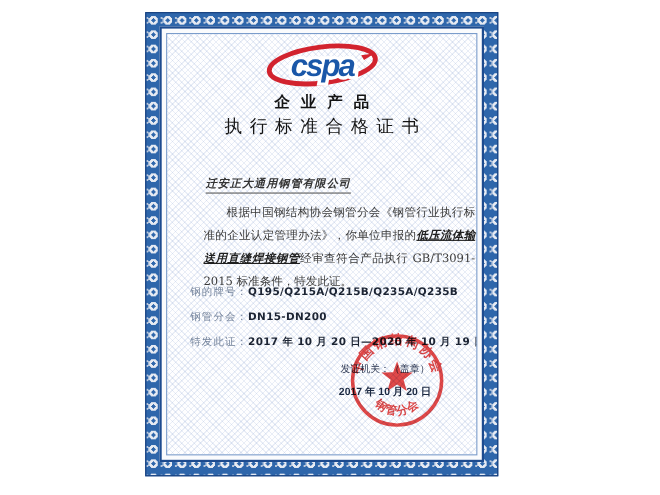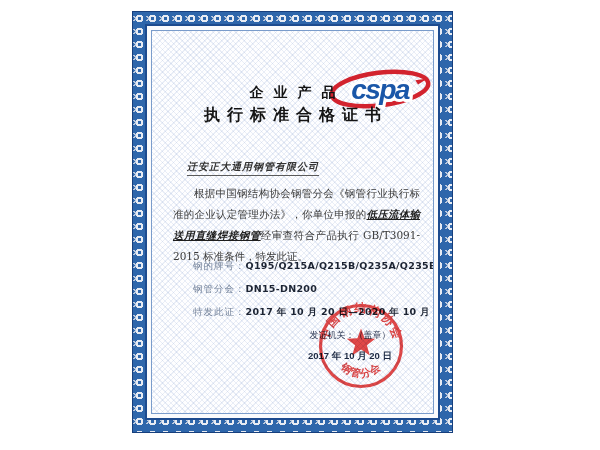--- a/index.html
+++ b/index.html
@@ -23,55 +23,55 @@
   }
   .cert-inner{
     height:100%;box-sizing:border-box;border:1px solid #7a9ccb;position:relative;
     background-color:#fefeff;
     background-image:
       repeating-linear-gradient(45deg, rgba(90,125,190,.13) 0 1px, transparent 1px 4px),
       repeating-linear-gradient(-45deg, rgba(90,125,190,.13) 0 1px, transparent 1px 4px);
     overflow:hidden;
   }
   
-  .logo-wrap{position:absolute;top:5px;left:0;right:0;display:flex;justify-content:flex-end;margin-top:30px;}
+  .logo-wrap{position:absolute;top:5px;left:0;right:0;display:flex;justify-content:center;}
   
   .title-line1{
     position:absolute;top:53px;left:0;width:100%;text-align:center;
     font-family:"DejaVu Serif", serif;font-weight:bold;font-size:14px;
     letter-spacing:10px;text-indent:10px;color:#141414;
   }
   .title-line2{
     position:absolute;top:74px;left:0;width:100%;text-align:center;
-    font-family:"DejaVu Serif", serif;font-weight:bold;font-size:16px;
+    font-family:"DejaVu Serif", serif;font-weight:normal;font-size:16px;
     letter-spacing:7px;text-indent:7px;color:#141414;
   }
   .cert-no{
     position:absolute;top:98px;left:0;width:100%;text-align:center;
     font-size:8px;font-weight:bold;color:#222;letter-spacing:.5px;
   }
   
   .company{
     position:absolute;top:129px;left:35px;
     font-family:"DejaVu Serif", serif;font-style:italic;font-weight:bold;
     font-size:10px;color:#333;border-bottom:1px solid #5a5a5a;padding-bottom:1px;
     letter-spacing:1px;
     text-align:right;
   }
   
   .body-text{
     position:absolute;top:152px;left:21px;width:247px;
     font-family:"DejaVu Serif", serif;font-size:10.5px;line-height:21px;
-    color:#3a3a3a;text-align:justify;text-indent:2em;
+    color:#3a3a3a;text-align:justify;text-indent:2em;padding-left:12px;
   }
   .product-name{
     font-weight:bold;font-style:italic;text-decoration:underline;color:#1f1f1f;
   }
   
-  .fields{position:absolute;top:224px;left:21px;width:280px;padding-left:20px;}
+  .fields{position:absolute;top:224px;left:21px;width:280px;}
   .field-row{height:23px;white-space:nowrap;}
   .field-label{
     font-size:9.5px;color:#74839b;letter-spacing:1px;
     font-family:"DejaVu Serif", serif;
   }
   .field-value{
     font-size:9.5px;font-weight:bold;color:#1c2433;letter-spacing:.3px;
     font-family:"DejaVu Sans", sans-serif;
   }
   

